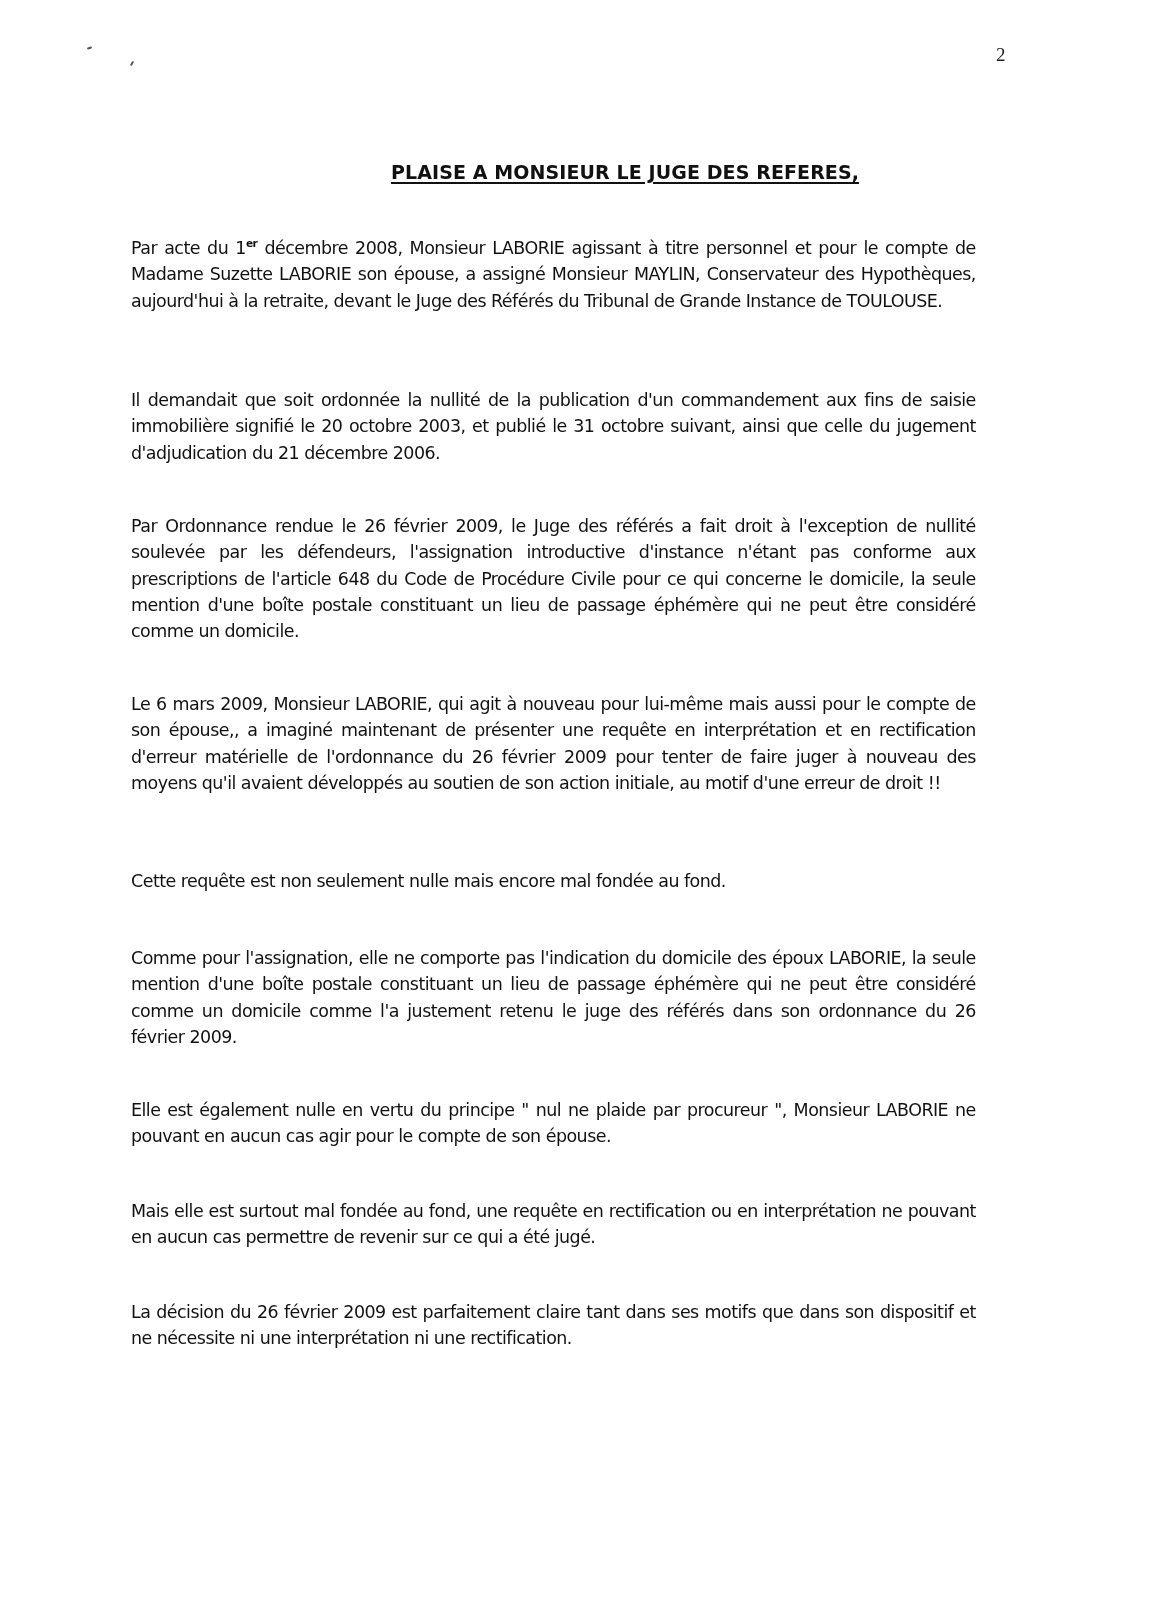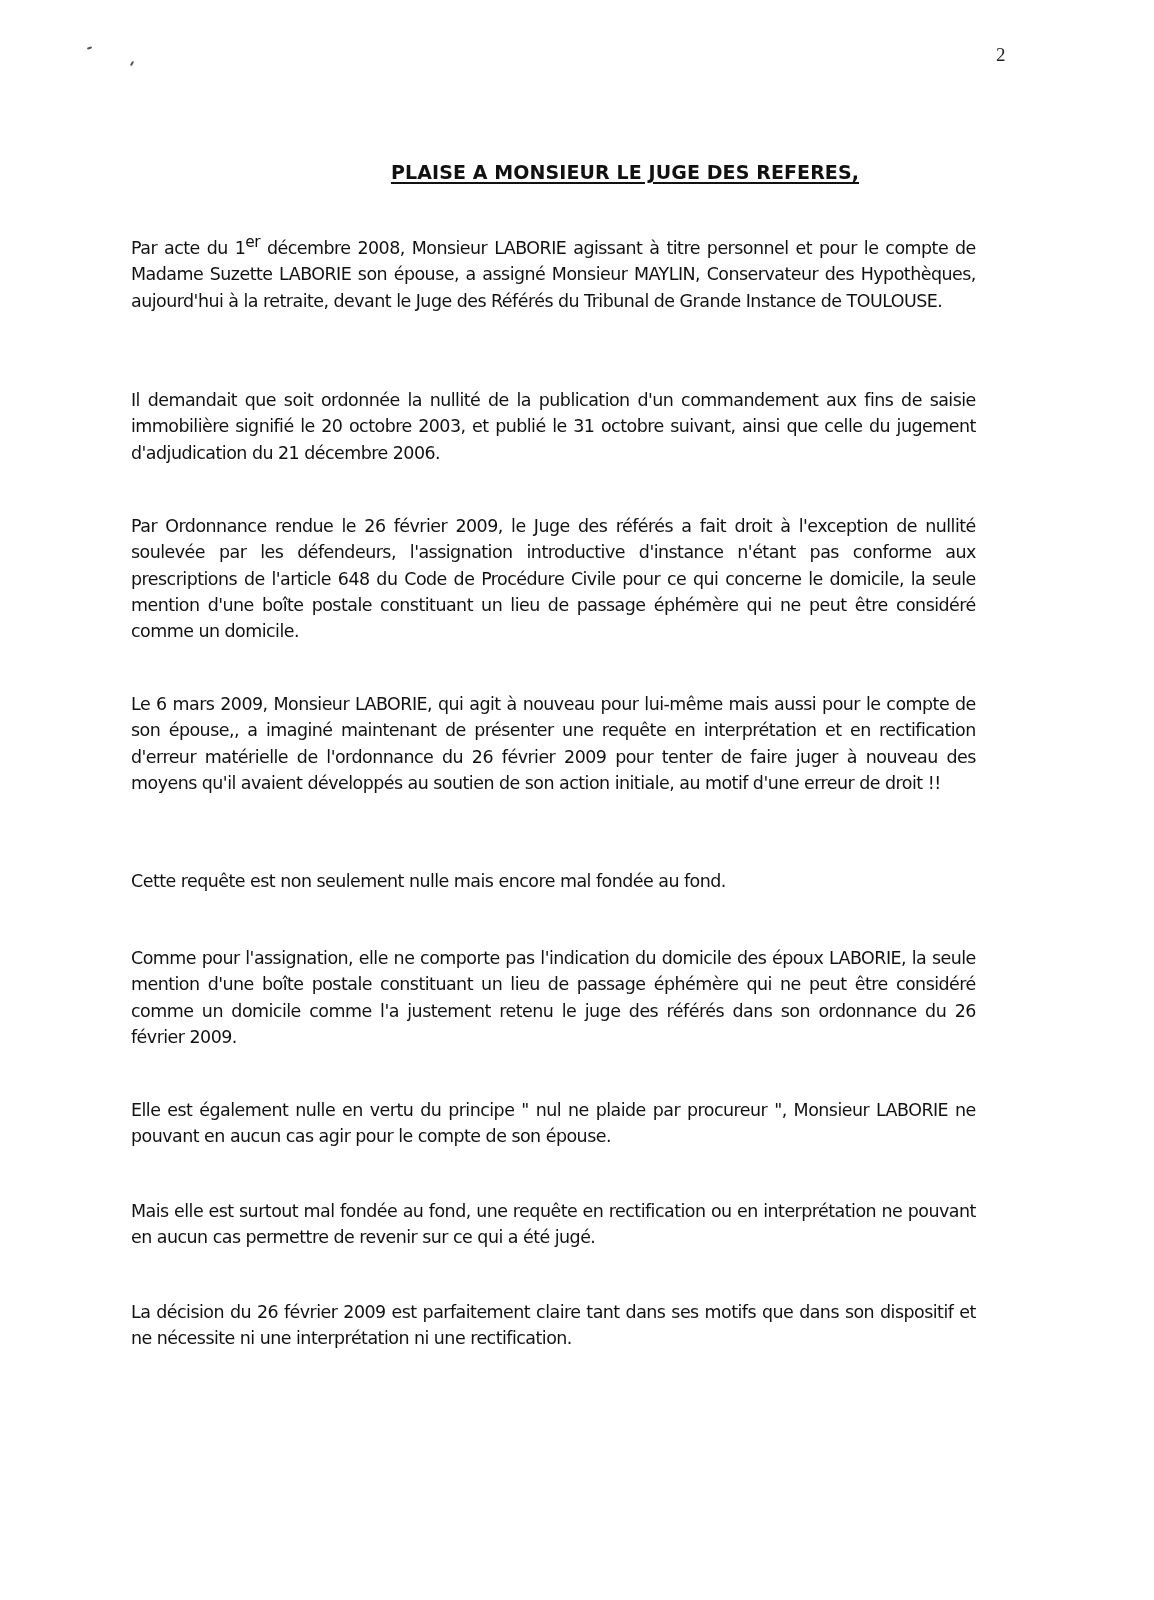--- a/index.html
+++ b/index.html
@@ -62,23 +62,24 @@
       line-height: 26.3px;
       text-align: justify;
       letter-spacing: -0.55px;
       word-spacing: 0px;
       transform: scaleX(0.96);
       transform-origin: left top;
       color: #111;
     }
     .para.nojust { text-align: left; }
     sup.exp {
-      font-size: 16px;
+      font-size: 11px;
       vertical-align: 7px;
       line-height: 0;
+      font-weight: bold;
     }
   </style>
 </head>
 <body>
 
 <div class="page">
 
   <span class="speck" style="left:87px;top:47px;width:5px;height:2px;transform:rotate(-20deg);"></span>
   <span class="speck" style="left:131px;top:61px;width:2px;height:5px;transform:rotate(30deg);"></span>
 

